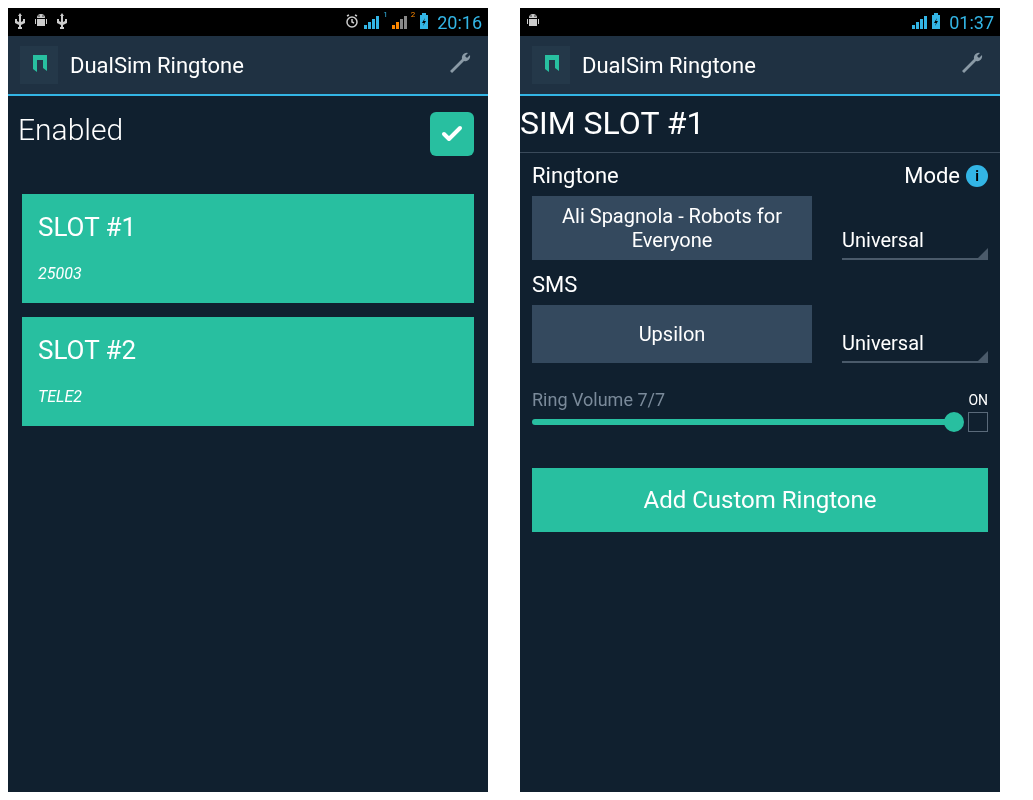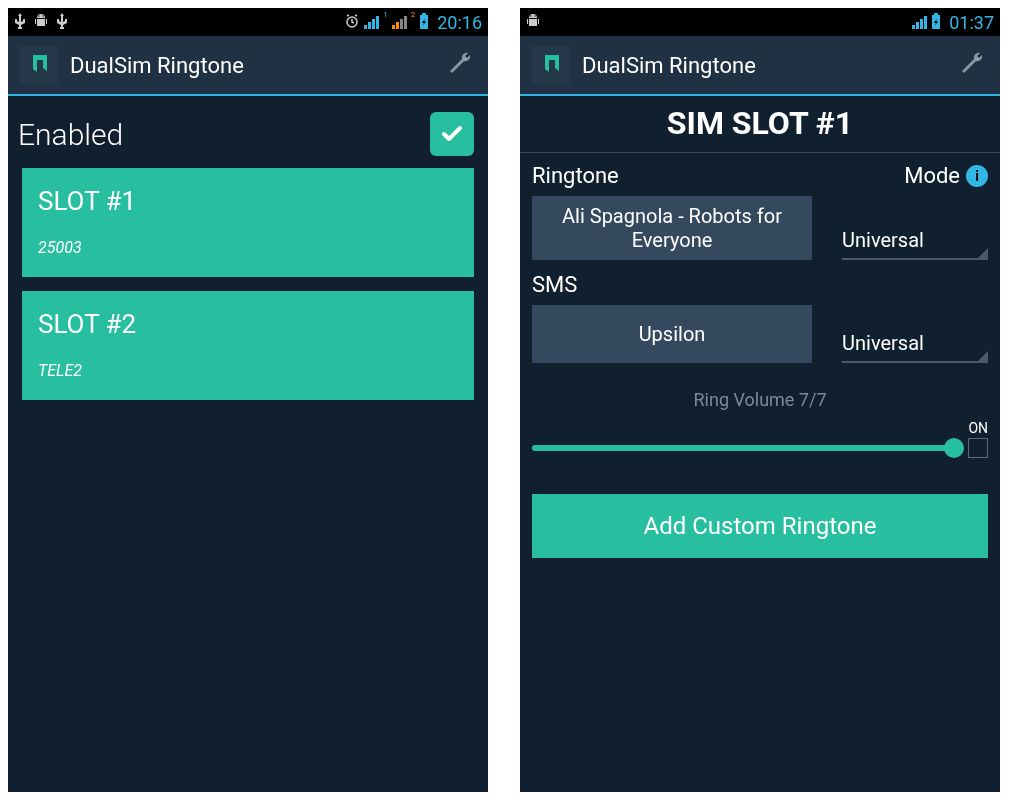--- a/index.html
+++ b/index.html
@@ -44,47 +44,46 @@
       display: flex; align-items: center; justify-content: center;
       margin-right: 12px;
     }
     .app-title { color: #ffffff; font-size: 22px; }
     .wrench { margin-left: auto; color: #8a9aa6; }
     .content { flex: 1; padding: 0; color: #fff; }
     
     
     .enabled-row {
       display: flex;
-      align-items: center;
-      padding: 16px 14px 12px 10px;
+      padding: 16px 14px 38px 10px;
     }
     .enabled-label { font-size: 30px; color: #fff; font-weight: 300; }
     .enabled-check {
       margin-left: auto;
       width: 44px; height: 44px;
       background: #28bfa0;
       border-radius: 6px;
       display: flex; align-items: center; justify-content: center;
     }
     .slot-card {
       background: #28bfa0;
       margin: 0 14px 14px 14px;
       padding: 18px 16px 20px 16px;
       color: #fff;
     }
     .slot-title { font-size: 26px; font-weight: 400; margin-bottom: 22px; }
     .slot-sub { font-size: 16px; font-style: italic; }
     
     
     .slot-header {
-      text-align: center;
+      text-align: left;
       font-size: 32px;
       padding: 8px 0 10px 0;
       border-bottom: 1px solid #3a4a5a;
-      font-weight: 700;
+      font-weight: 400;
     }
     .section { padding: 10px 12px 0 12px; }
     .row-labels { display: flex; justify-content: space-between; font-size: 22px; margin-bottom: 8px; align-items: center; }
     .mode-info { display: inline-flex; align-items: center; gap: 6px; }
     .info-badge {
       width: 22px; height: 22px; border-radius: 50%;
       background: #33b5e5; color: #000; font-weight: bold;
       display: inline-flex; align-items: center; justify-content: center;
       font-size: 14px;
     }
@@ -117,21 +116,20 @@
       width: 0; height: 0;
       border-style: solid;
       border-width: 0 0 10px 10px;
       border-color: transparent transparent #4a5a6a transparent;
     }
     .volume-row {
       padding: 14px 12px 0 12px;
       display: flex;
       align-items: center;
       gap: 10px;
-      flex-direction: column;
     }
     .volume-label { color: #7a8a9a; font-size: 18px; }
     .on-label { margin-left: auto; font-size: 14px; }
     .slider-row { padding: 2px 12px 0 12px; display: flex; align-items: center; gap: 14px; }
     .slider-track {
       flex: 1; height: 6px; background: #28bfa0; border-radius: 3px; position: relative;
     }
     .slider-thumb {
       position: absolute; right: -10px; top: -7px;
       width: 20px; height: 20px; border-radius: 50%;

